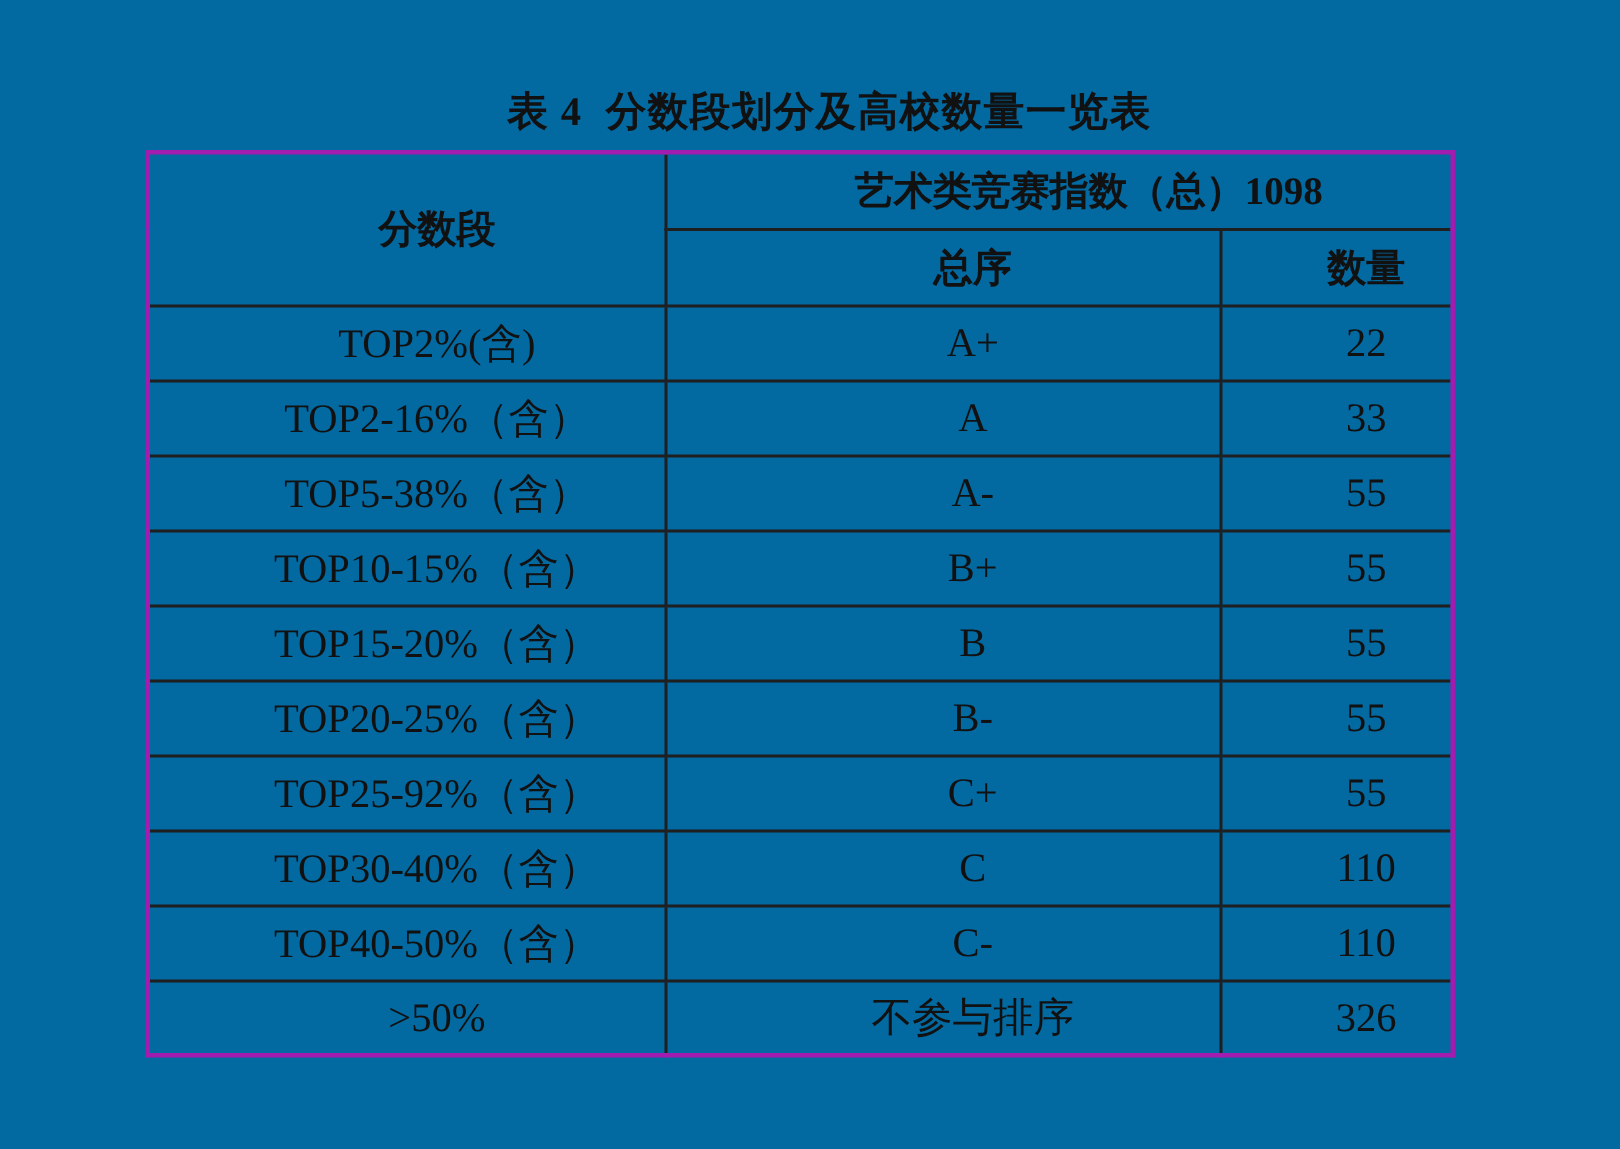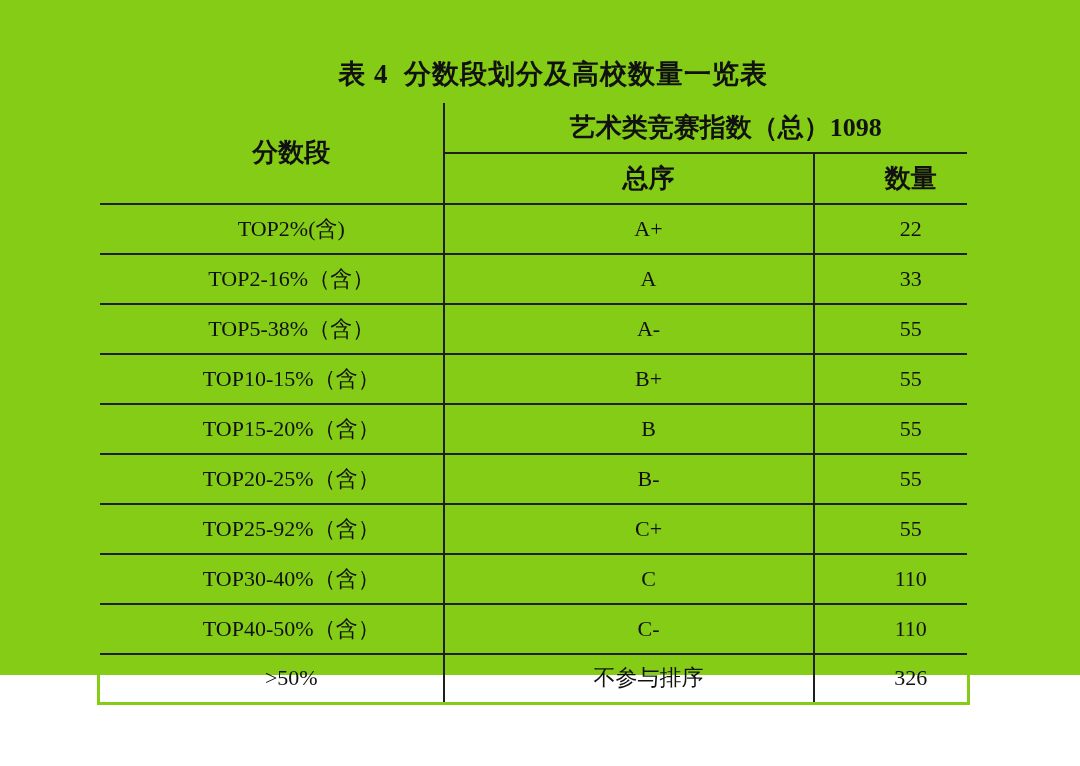--- a/index.html
+++ b/index.html
@@ -5,57 +5,57 @@
   * { margin: 0; padding: 0; box-sizing: border-box; }
   html, body {
     width: 1080px; height: 766px;
     background: #ffffff;
     font-family: "Liberation Serif", "DejaVu Serif", serif;
     color: #111111;
     overflow: hidden;
   }
   .page {
     position: relative;
-    width: 1080px; height: 675px;
-    background: #84cc16;
+    width: 1080px; height: 766px;
+    background: #0369a1;
   }
   .doc-title {
     position: absolute;
     top: 56px; left: 0;
     width: 100%;
     text-align: center;
     font-size: 27px;
     font-weight: bold;
     letter-spacing: 1px;
     white-space: pre;
     padding-left: 26px;
   }
   table.score-table {
     position: absolute;
     left: 97px; top: 100px;
     width: 870px;
     border-collapse: collapse;
     table-layout: fixed;
-    border: 3px solid #84cc16;
+    border: 3px solid #a21caf;
   }
   .score-table th, .score-table td {
     border: 2px solid #1f1f1f;
     text-align: center;
     vertical-align: middle;
     
     padding-left: 40px;
     white-space: pre;
     overflow: hidden;
   }
   .score-table th {
     font-size: 26px;
     font-weight: bold;
   }
   .score-table td {
-    font-size: 22px;
+    font-size: 27px;
     font-weight: normal;
     height: 50px;
   }
   .row-group-header   { height: 51px; }
   .row-sub-header     { height: 51px; }
   col.col-segment { width: 345px; }
   col.col-rank    { width: 370px; }
   col.col-count   { width: 155px; }
 </style>
 </head>

